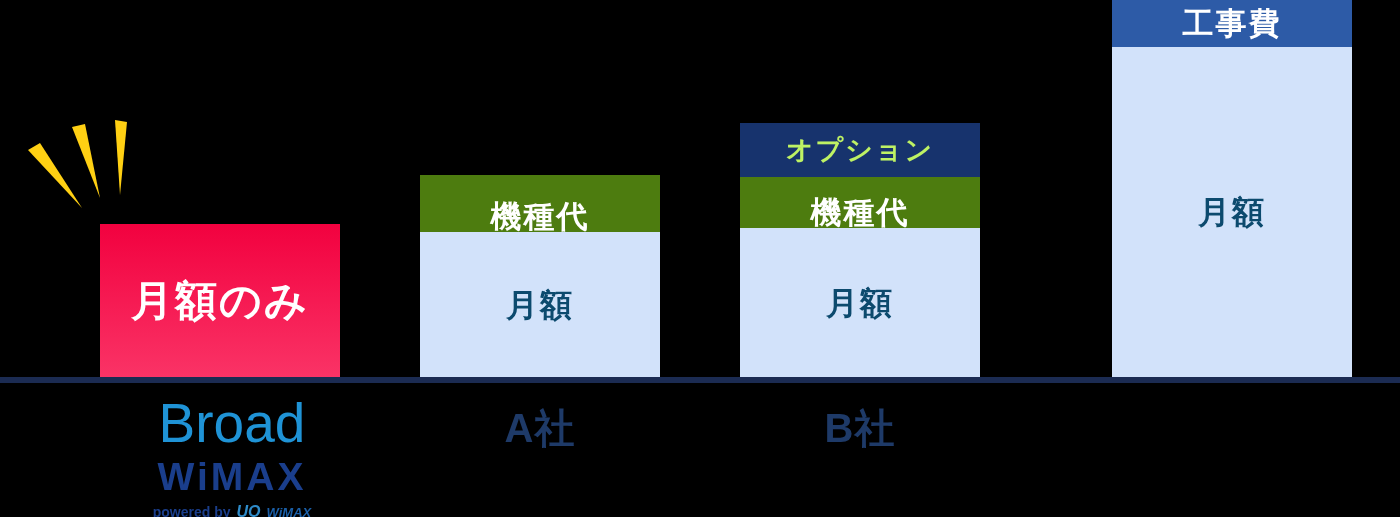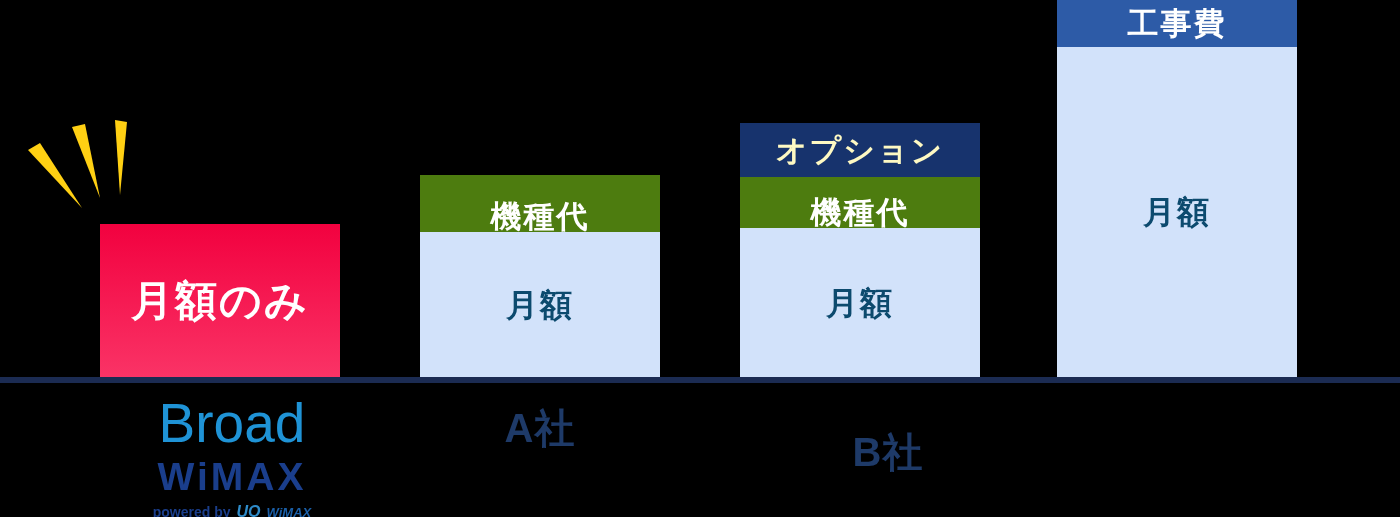--- a/index.html
+++ b/index.html
@@ -27,39 +27,39 @@
     width:100%;display:flex;align-items:center;justify-content:center;
     box-sizing:border-box;
   }
   .seg-label{
     font-weight:bold;letter-spacing:2px;line-height:1;
     white-space:nowrap;
   }
   .seg-monthly-only{background:linear-gradient(180deg,#F2013F 0%,#FA3366 100%);}
   .seg-monthly-only .seg-label{color:#FFFFFF;font-size:42px;}
   .seg-option{background:#17336D;}
-  .seg-option .seg-label{color:#fef9c3;font-size:31px;}
+  .seg-option .seg-label{color:#bef264;font-size:27px;}
   .seg-device{background:#4d7c0f;align-items:flex-end;}
   .seg-device .seg-label{color:#FFFFFF;font-size:31px;}
   .seg-construction{background:#2D5BA7;}
   .seg-construction .seg-label{color:#FFFFFF;font-size:31px;}
   .seg-monthly{background:#D2E2FA;}
   .seg-monthly .seg-label{color:#0c4a6e;font-size:32px;}
 
   
   .sparks{position:absolute;left:28px;top:112px;width:100px;height:100px;}
   .sparks polygon{fill:#FFD013;}
 
   
   .company-label{
     position:absolute;top:401px;width:240px;text-align:center;
     font-size:40px;font-weight:bold;color:#1E3A68;letter-spacing:1px;
   }
   .label-a{left:420px;}
-  .label-b{left:768px;margin-top:24px;}
+  .label-b{left:740px;}
   .label-c{left:1060px;}
 
   
   .logo{
     position:absolute;left:112px;top:396px;width:240px;
     display:flex;flex-direction:column;align-items:center;
   }
   .logo-broad{
     color:#1F93D6;font-size:55px;font-weight:500;line-height:1;
     letter-spacing:0px;
@@ -105,21 +105,21 @@
         <div class="seg seg-option" style="height: 54px;">
           <span class="seg-label">オプション</span>
         </div>
         <div class="seg seg-device" style="height: 51px;">
           <span class="seg-label">機種代</span>
         </div>
         <div class="seg seg-monthly" style="height: 149px;">
           <span class="seg-label">月額</span>
         </div>
       </div>
-      <div class="bar" style="left: 1057px; width: 240px; align-items: center;">
+      <div class="bar" style="left: 1112px; width: 240px; align-items: center;">
         <div class="seg seg-construction" style="height: 47px;">
           <span class="seg-label">工事費</span>
         </div>
         <div class="seg seg-monthly" style="height: 330px;">
           <span class="seg-label">月額</span>
         </div>
       </div>
     </div>
 
   <div class="baseline"></div>

